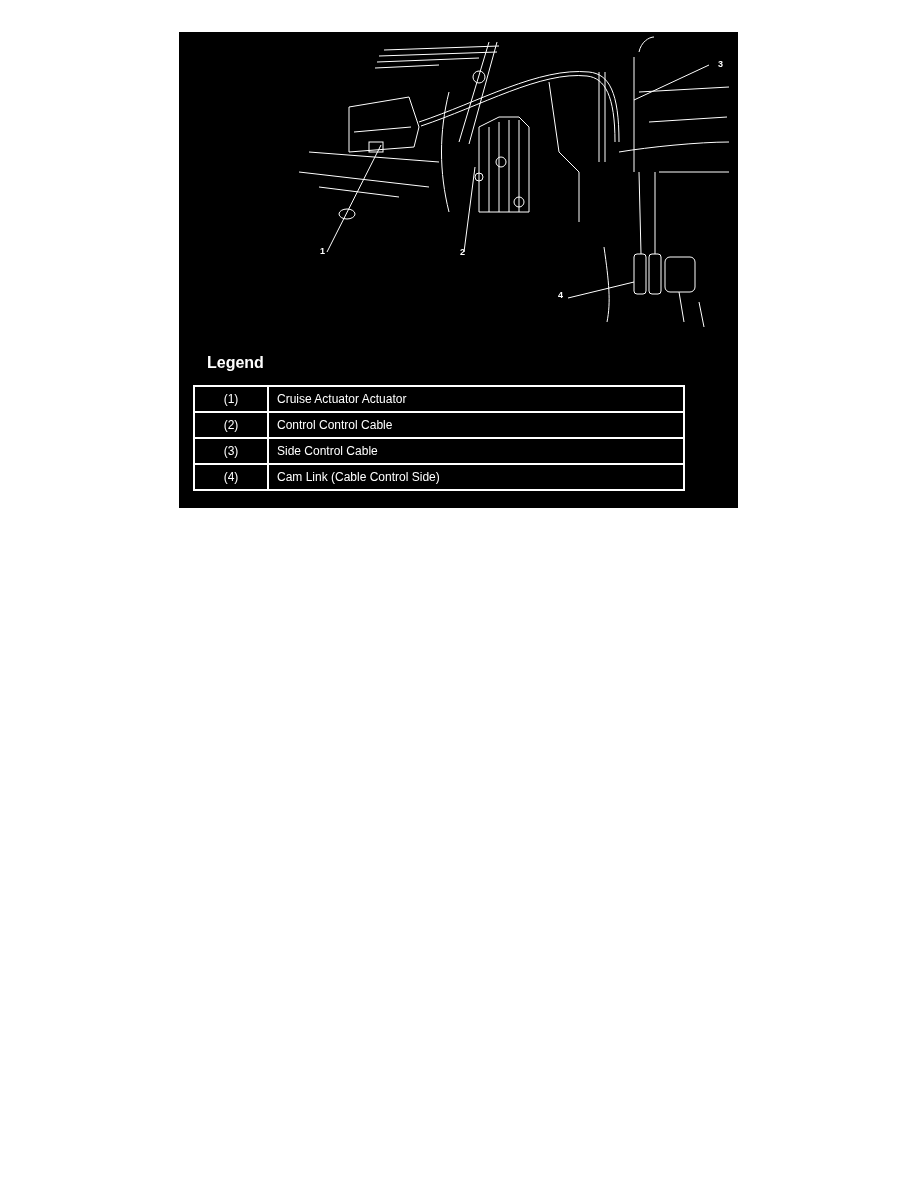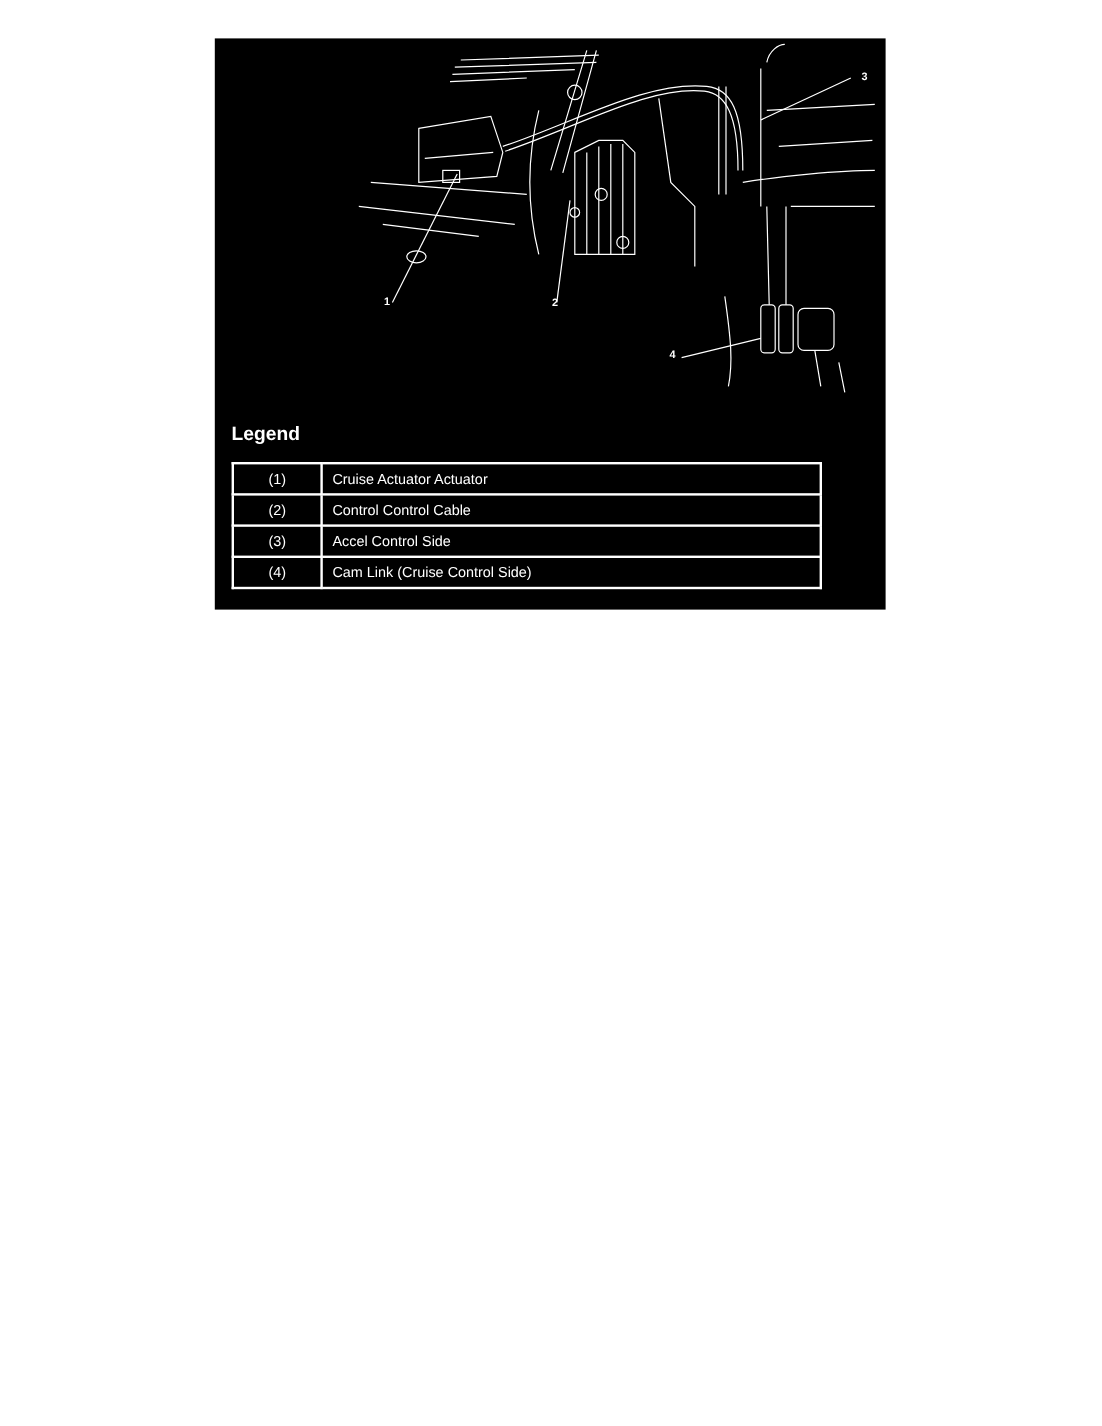--- a/index.html
+++ b/index.html
@@ -7,21 +7,21 @@
   .figure {
     position: absolute; left: 179px; top: 32px; width: 559px; height: 476px;
     background: #000000; overflow: hidden;
   }
   .drawing { position: absolute; left: 0; top: 0; width: 559px; height: 320px; }
   .callout {
     position: absolute; color: #ffffff; font-size: 9px; font-weight: bold;
     font-family: "Liberation Sans", sans-serif;
   }
   .legend-title {
-    position: absolute; left: 14px; top: 322px; color: #ffffff;
+    position: absolute; left: 28px; top: 322px; color: #ffffff;
     font-size: 16px; font-weight: bold; text-align: center;
   }
   .legend-table {
     position: absolute; left: 14px; top: 353px; width: 492px;
     border-collapse: collapse; color: #ffffff; font-size: 12px;
   }
   .legend-table td {
     border: 2px solid #ffffff; height: 24px; padding: 0;
   }
   .legend-table td.num { width: 72px; text-align: center; }
@@ -87,21 +87,21 @@
       <tr>
         <td class="num">(1)</td>
         <td class="desc">Cruise Actuator Actuator</td>
       </tr>
       <tr>
         <td class="num">(2)</td>
         <td class="desc">Control Control Cable</td>
       </tr>
       <tr>
         <td class="num">(3)</td>
-        <td class="desc">Accel Control Side</td>
+        <td class="desc">Side Control Cable</td>
       </tr>
       <tr>
         <td class="num">(4)</td>
-        <td class="desc">Cam Link (Cruise Control Side)</td>
+        <td class="desc">Cam Link (Cable Control Side)</td>
       </tr>
     </tbody>
   </table>
 </div>
 
 </body></html>

